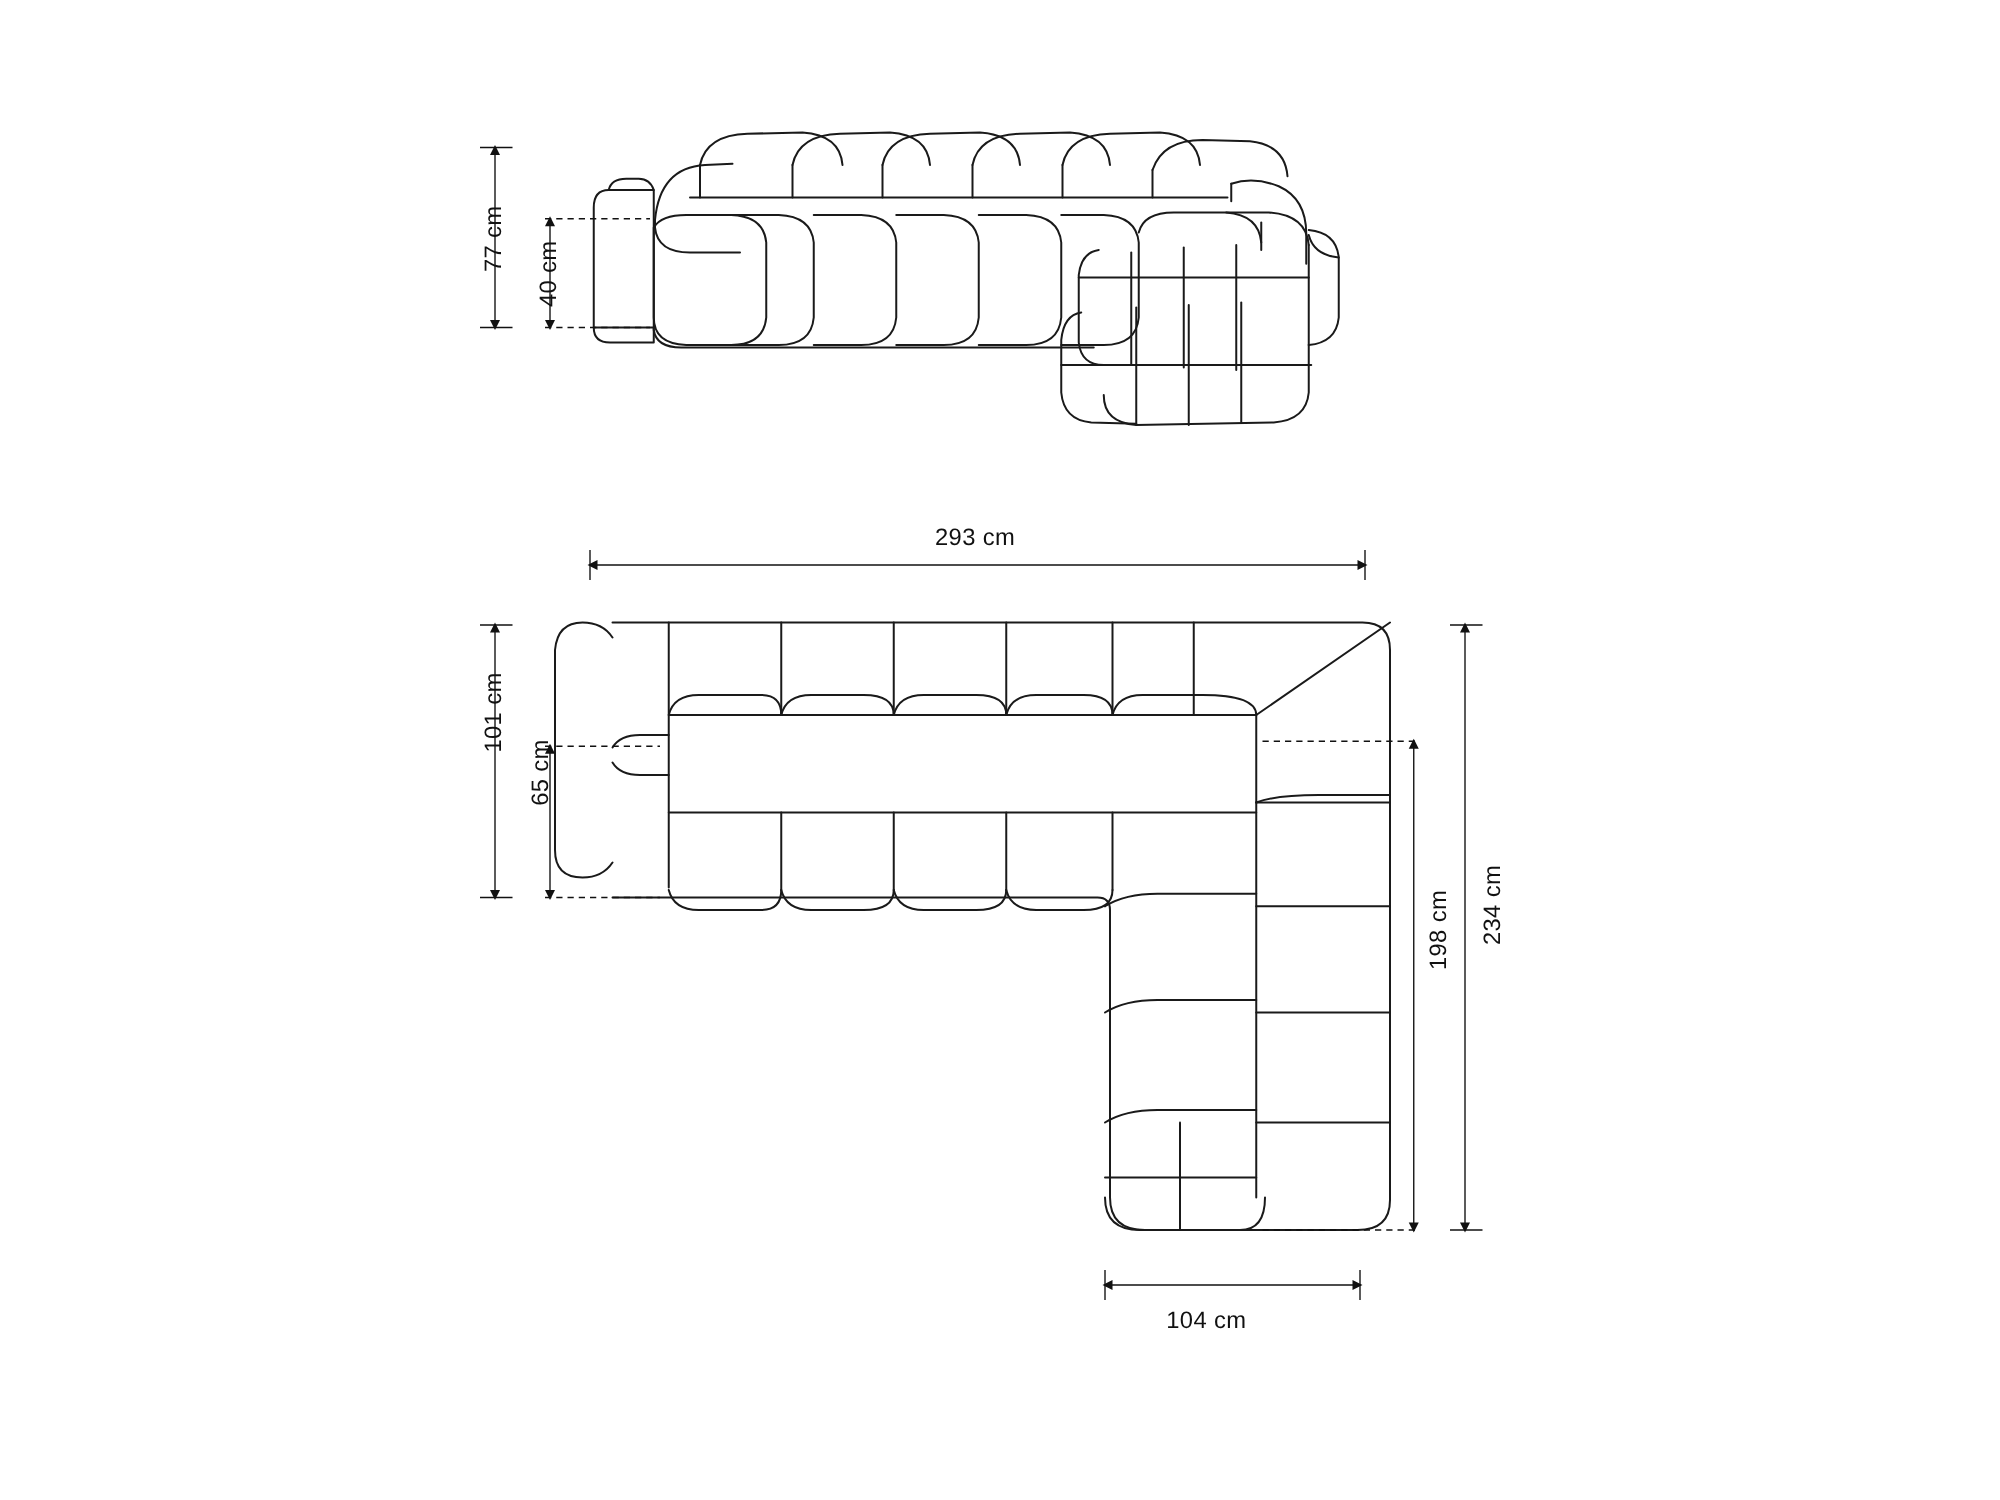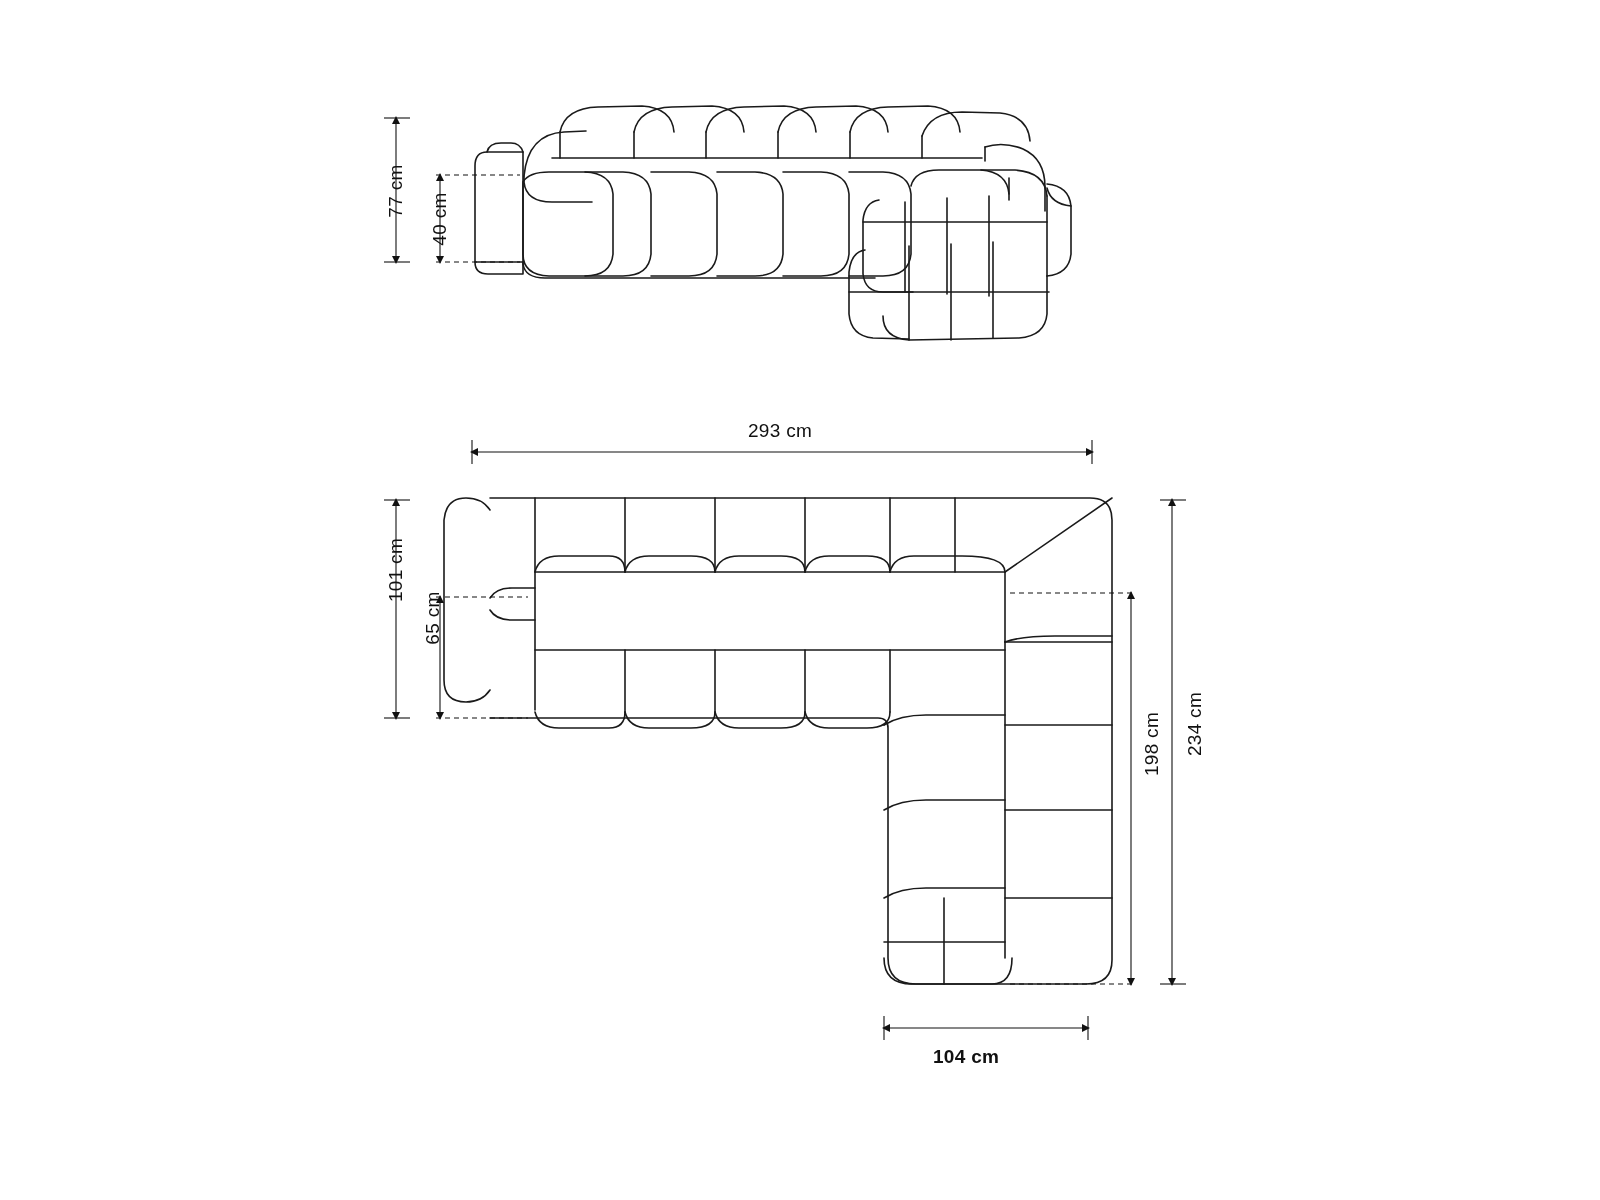--- a/index.html
+++ b/index.html
@@ -217,15 +217,15 @@
   <div class="dim-label" style="left:748px; top:420px;">293 cm</div>
 
   <div class="dim-label rot rot-ccw" style="left:337px; top:559px; width:118px; text-align:center;">101 cm</div>
 
   <div class="dim-label rot rot-ccw" style="left:383px; top:607px; width:100px; text-align:center;">65 cm</div>
 
   <div class="dim-label rot rot-ccw" style="left:1136px; top:713px; width:118px; text-align:center;">234 cm</div>
 
   <div class="dim-label rot rot-ccw" style="left:1093px; top:733px; width:118px; text-align:center;">198 cm</div>
 
-  <div class="dim-label" style="left:933px; top:1046px;font-weight:bold;">104 cm</div>
+  <div class="dim-label" style="left:933px; top:1046px;">104 cm</div>
 
 </div>
 
 </body></html>

